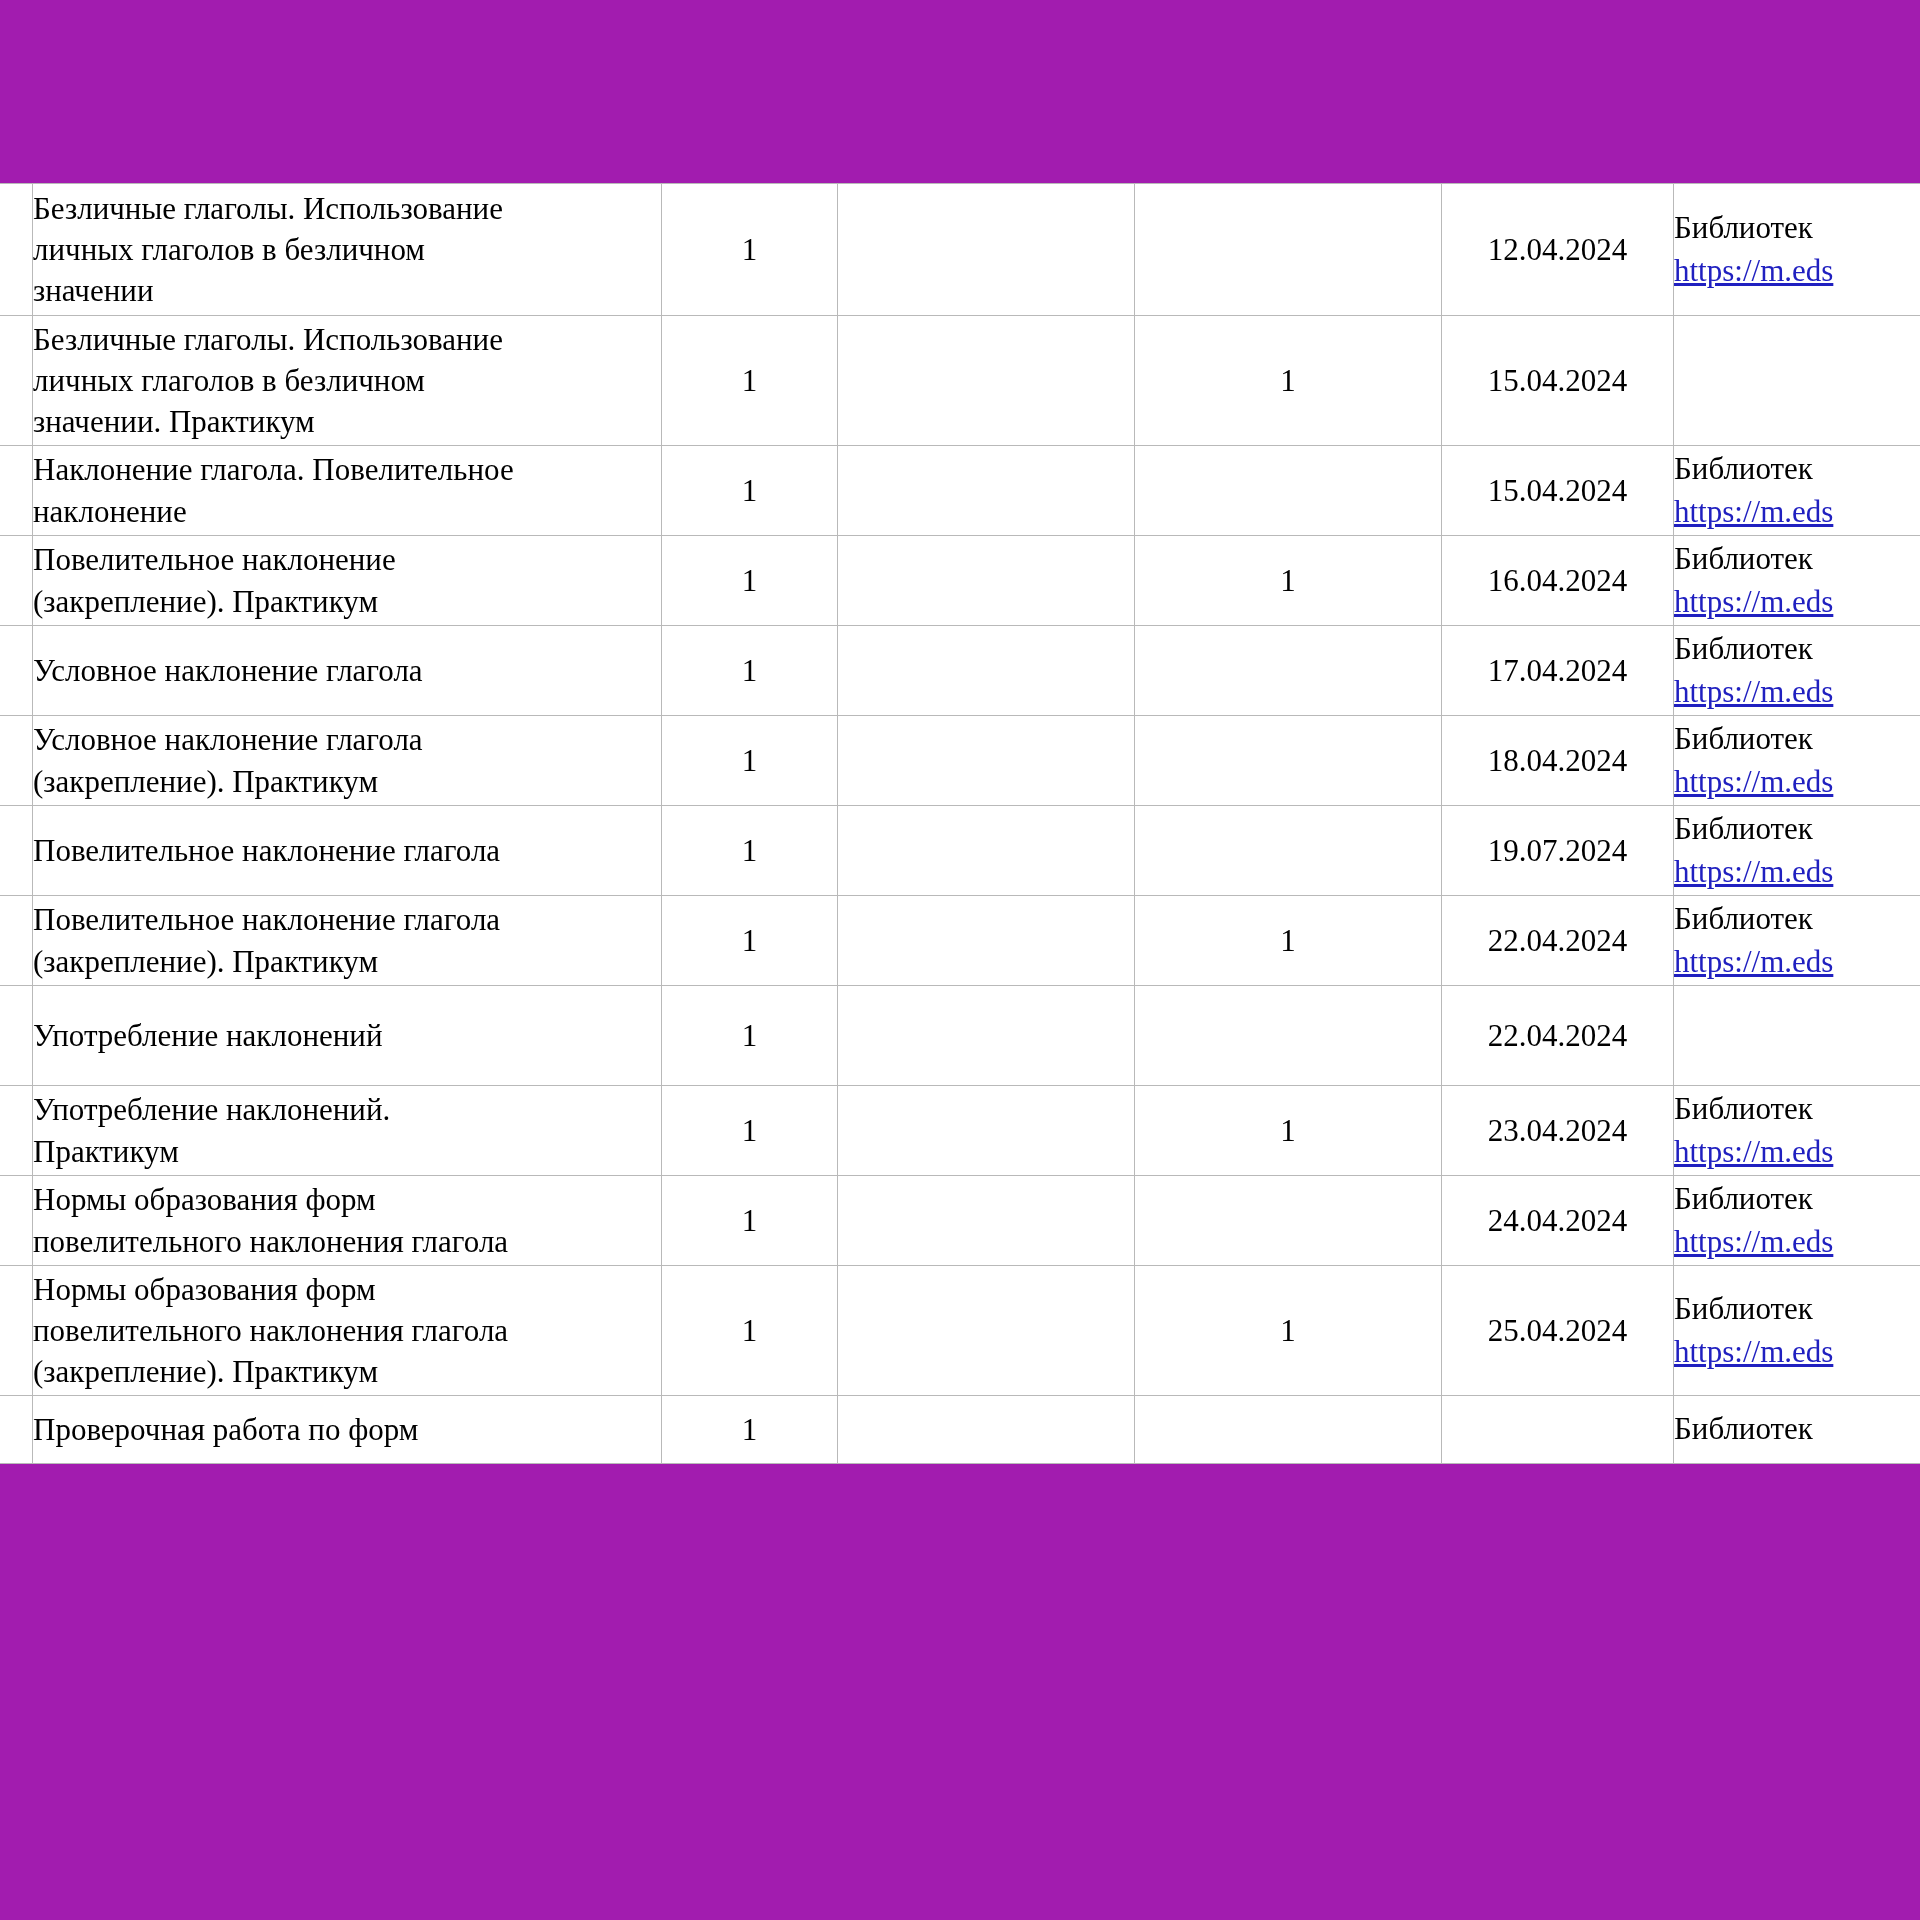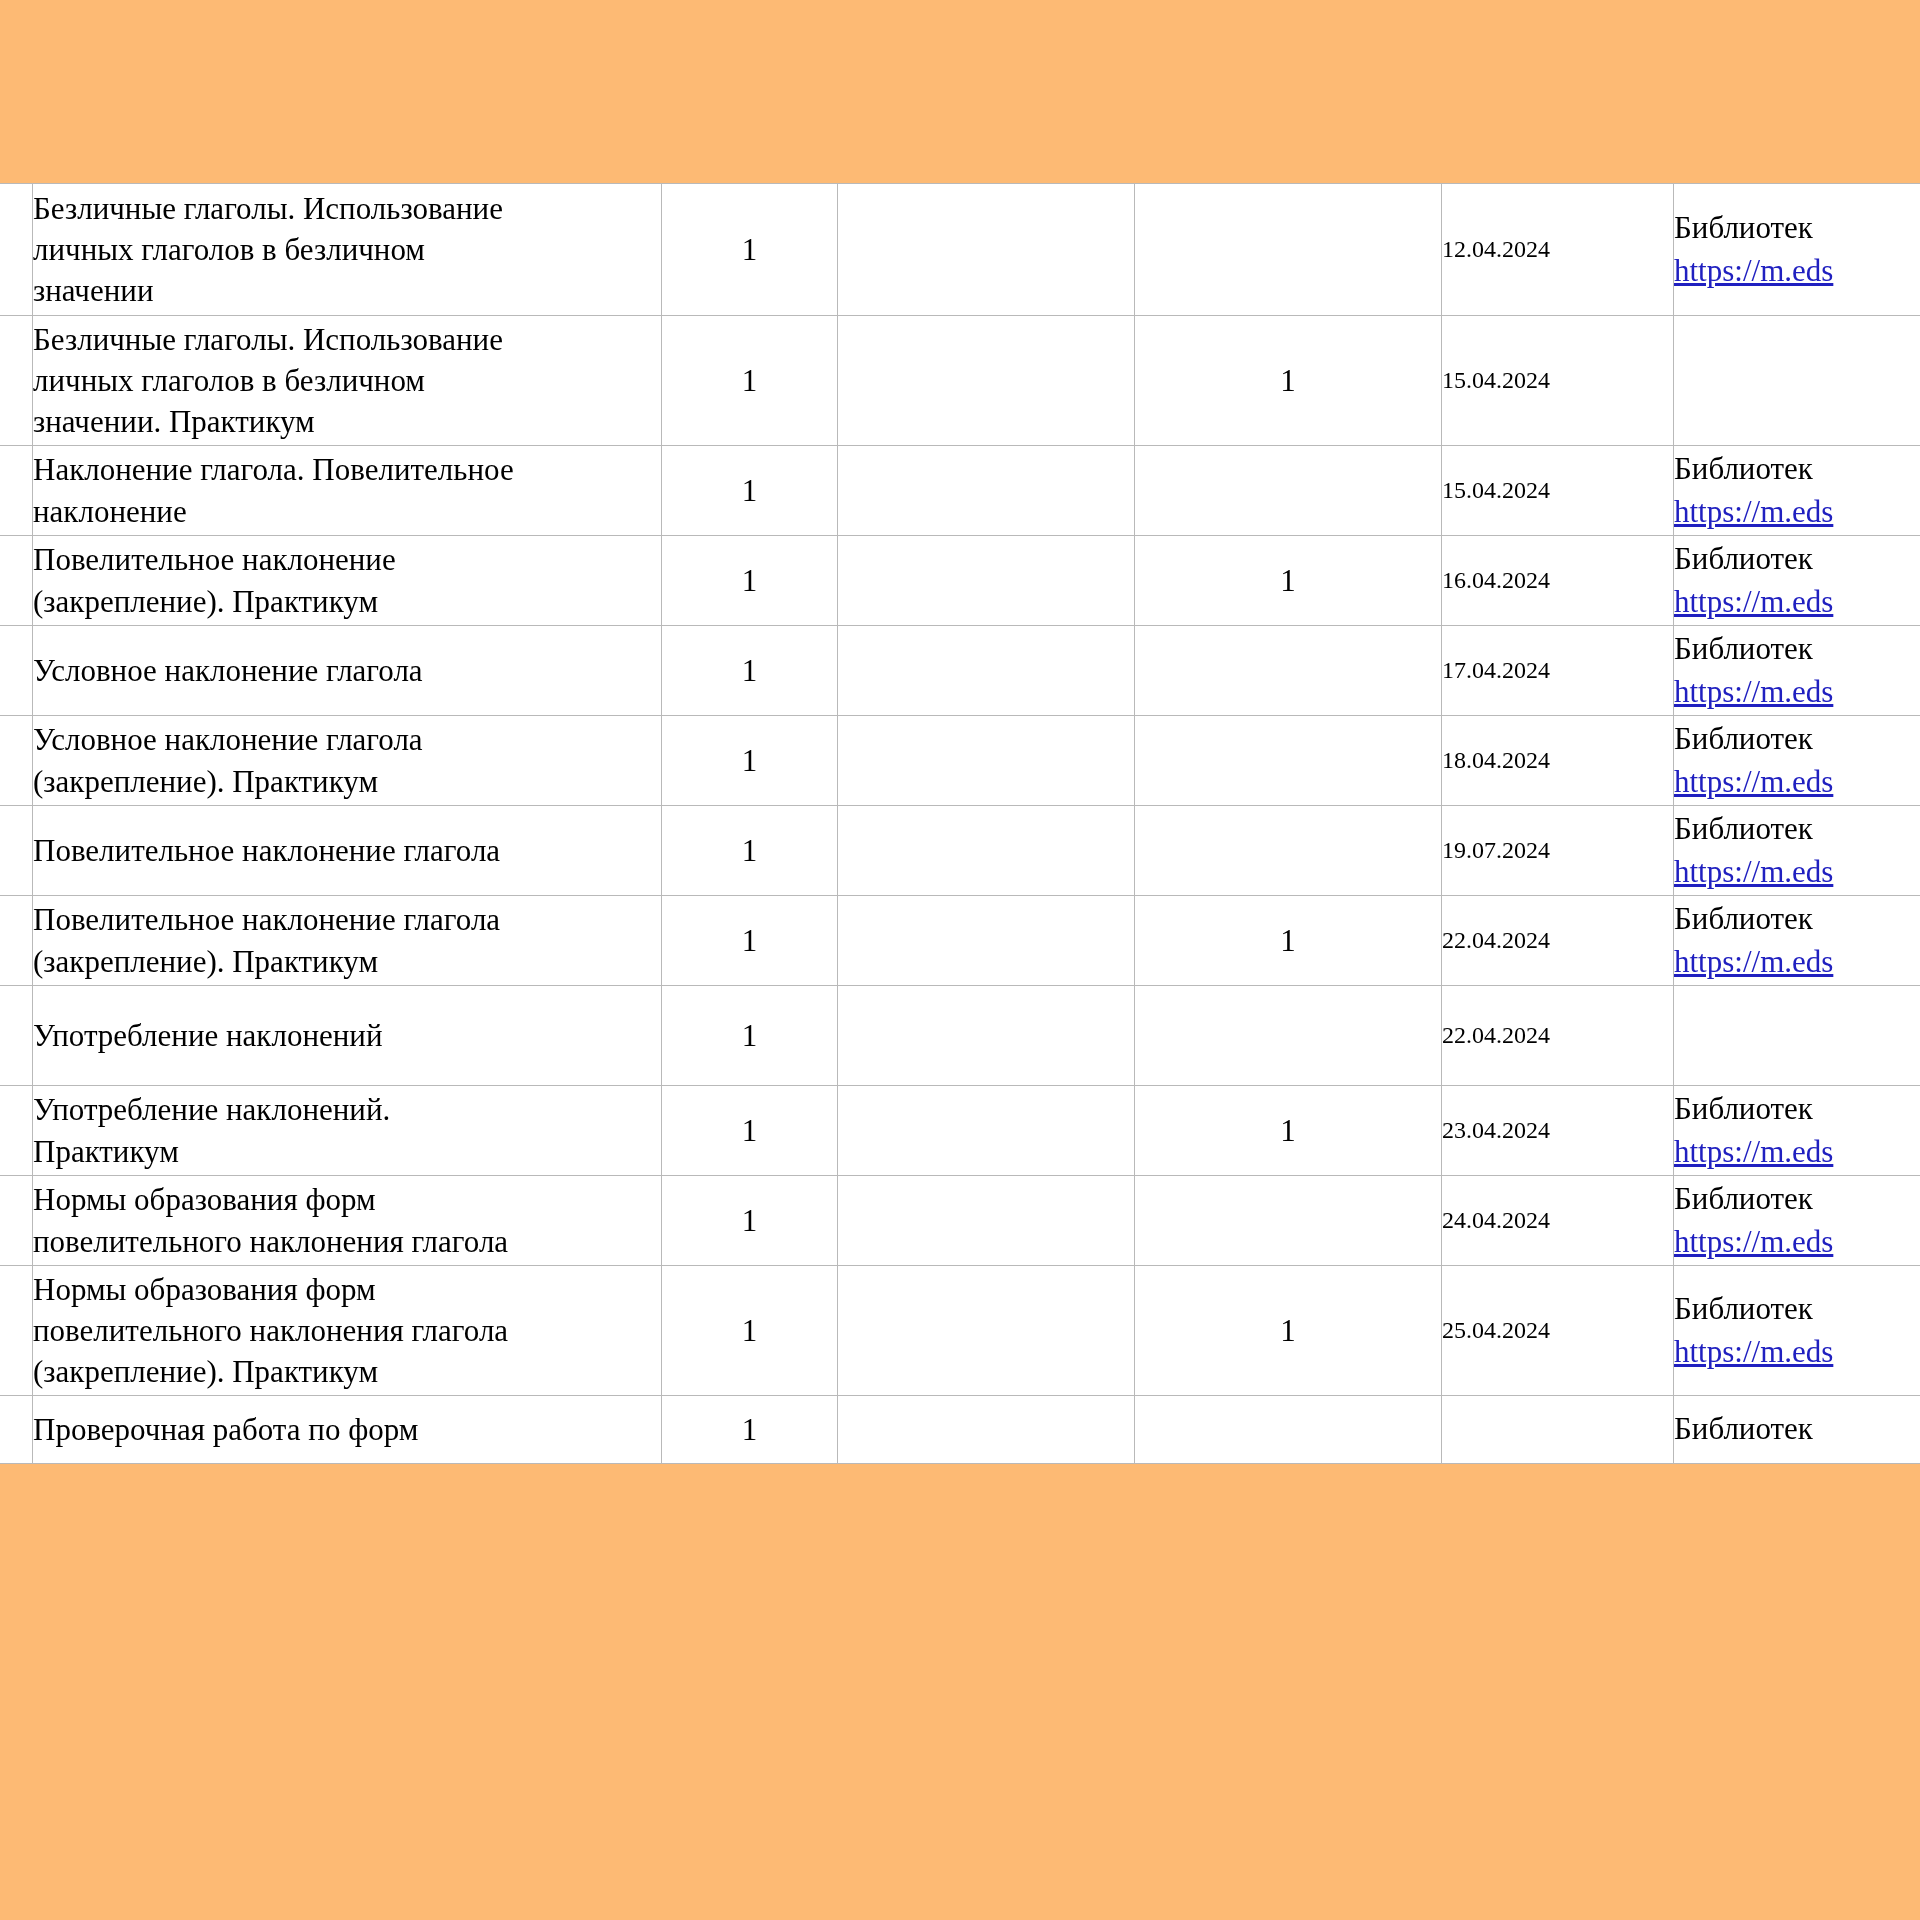--- a/index.html
+++ b/index.html
@@ -13,21 +13,21 @@
     height: 1920px;
     overflow: hidden;
     font-family: "Liberation Serif", "DejaVu Serif", serif;
     color: #000000;
   }
 
   #page {
     position: relative;
     width: 1920px;
     height: 1920px;
-    background: #fdba74;
+    background: #a21caf;
     overflow: hidden;
   }
 
   
   #table-viewport {
     position: absolute;
     top: 183px;
     left: 0;
     width: 1920px;
     overflow: hidden;
@@ -65,21 +65,22 @@
     line-height: 1.33;
     text-align: left;
     white-space: pre-line;
   }
   .num-cell {
     text-align: center;
     font-size: 31px;
     line-height: 1.2;
   }
   .date-cell {
-    font-size: 24px;
+    text-align: center;
+    font-size: 31px;
     line-height: 1.2;
     padding-top: 46px;
     vertical-align: top;
   }
   .res-cell {
     padding: 10px 0 10px 27px;
     font-size: 31px;
     line-height: 1.38;
     vertical-align: middle;
     white-space: nowrap;

